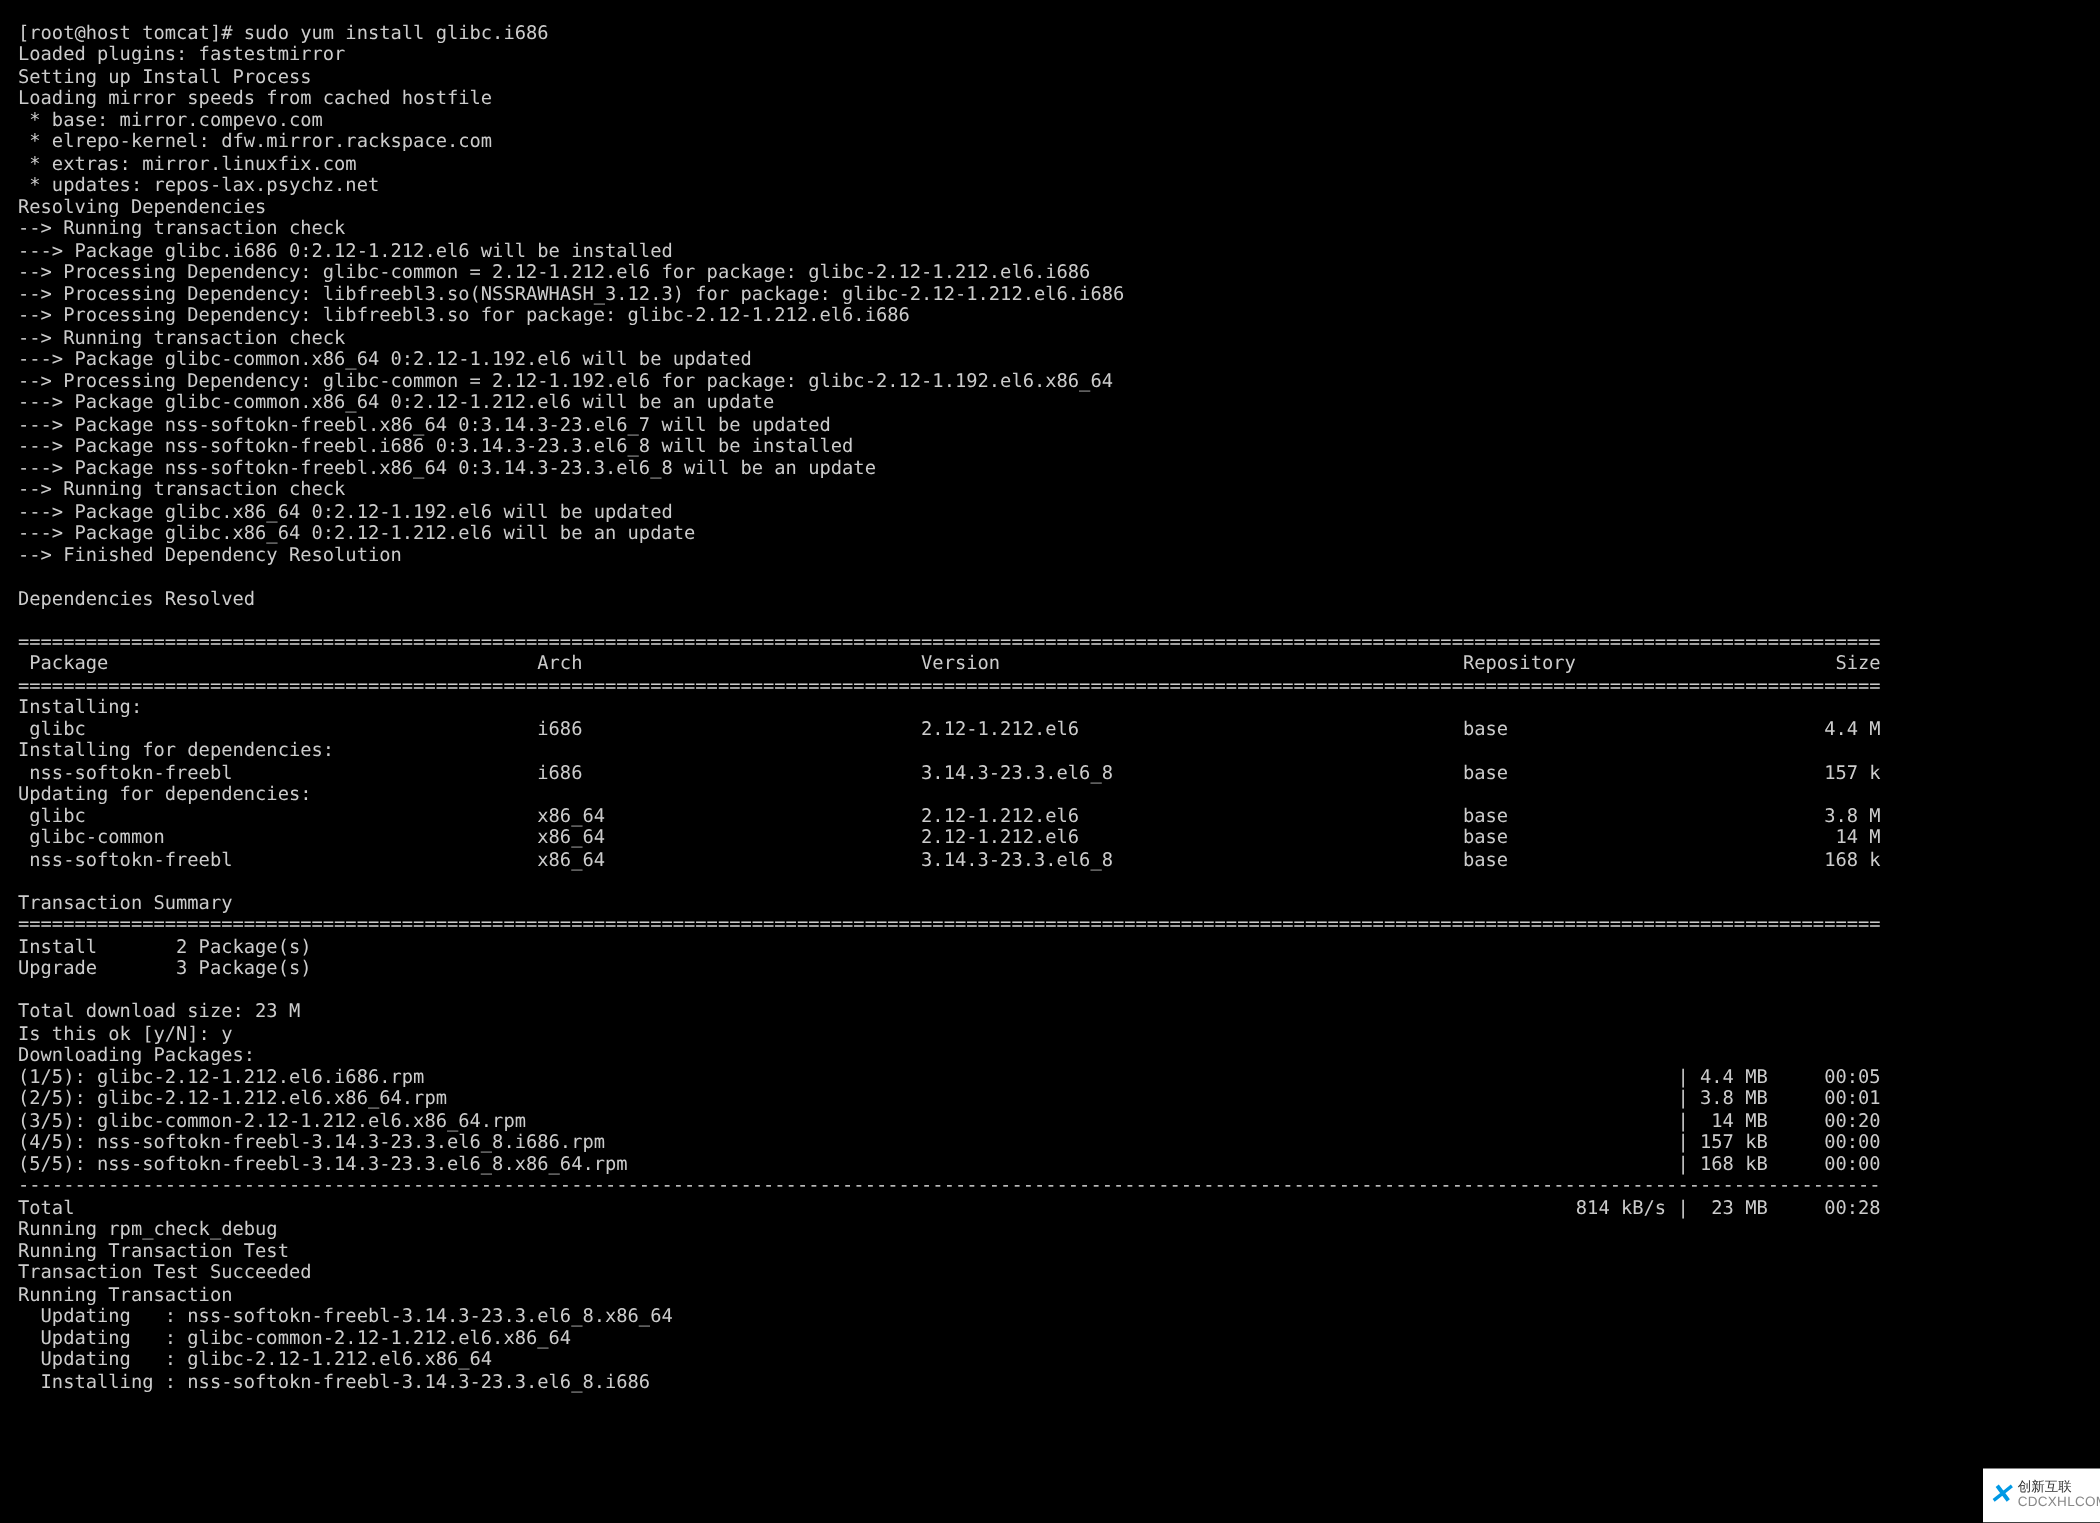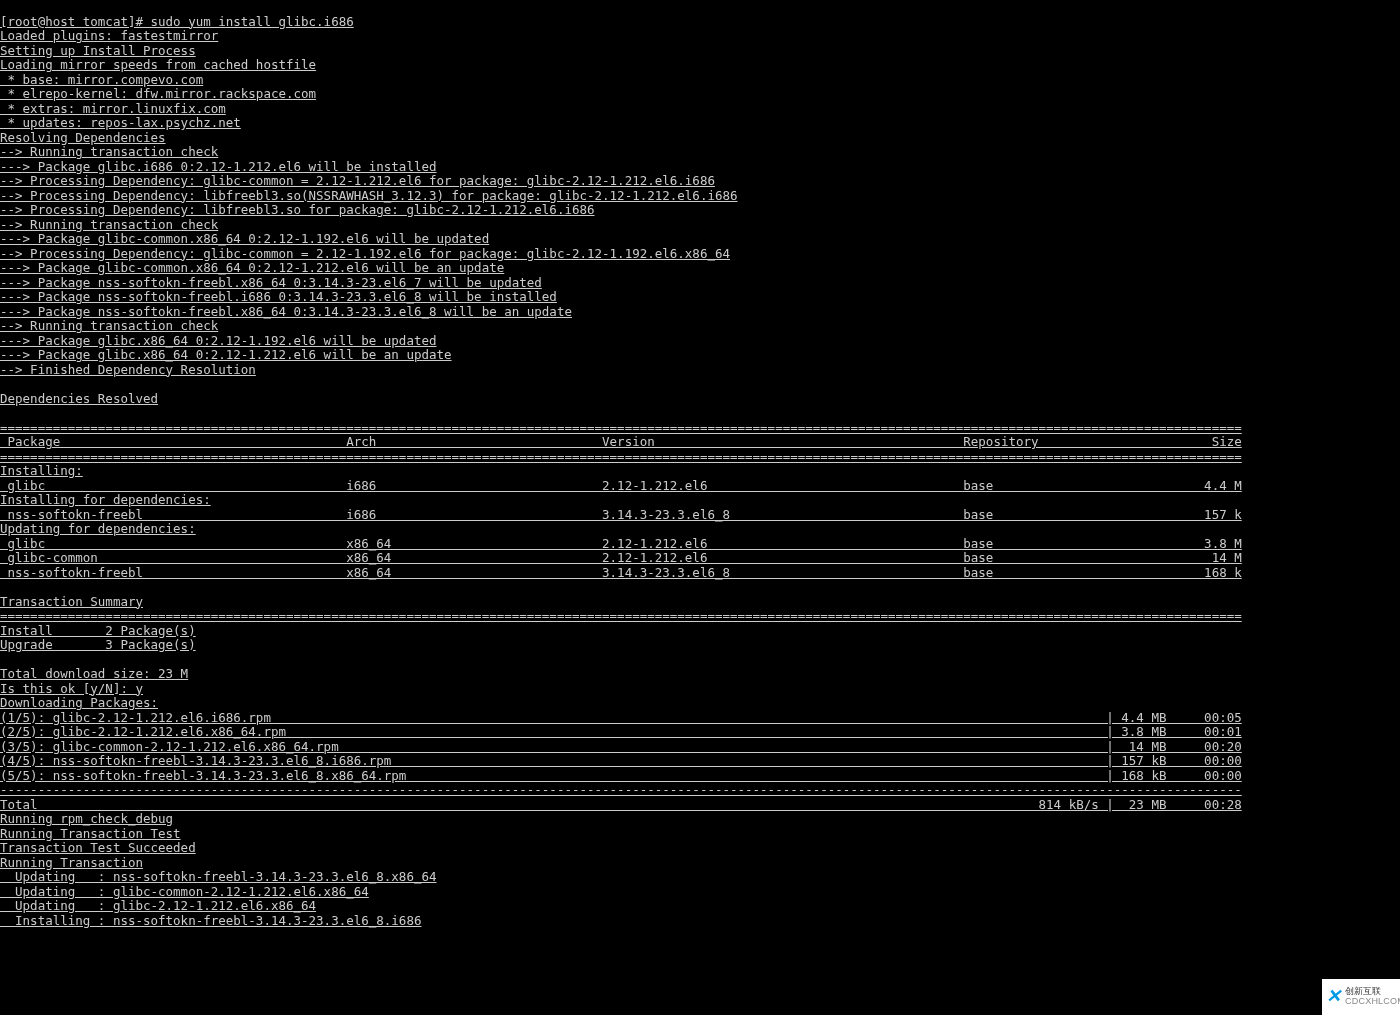--- a/index.html
+++ b/index.html
@@ -10,22 +10,21 @@
     font-family: "Consolas", "Menlo", "Monaco", "Courier New", monospace;
     font-size: 12.5px;
     line-height: 14.5px;
     width: 1400px;
     height: 1015px;
     overflow: hidden;
     position: relative;
   }
   .terminal {
     white-space: pre;
-    padding: 2px 0;
-    text-decoration: underline;
+    padding: 2px 12px;
   }
   .watermark {
     position: absolute;
     right: 0;
     bottom: 0;
     width: 78px;
     height: 36px;
     background: #ffffff;
     color: #333333;
     font-family: "Arial", "Helvetica", sans-serif;

